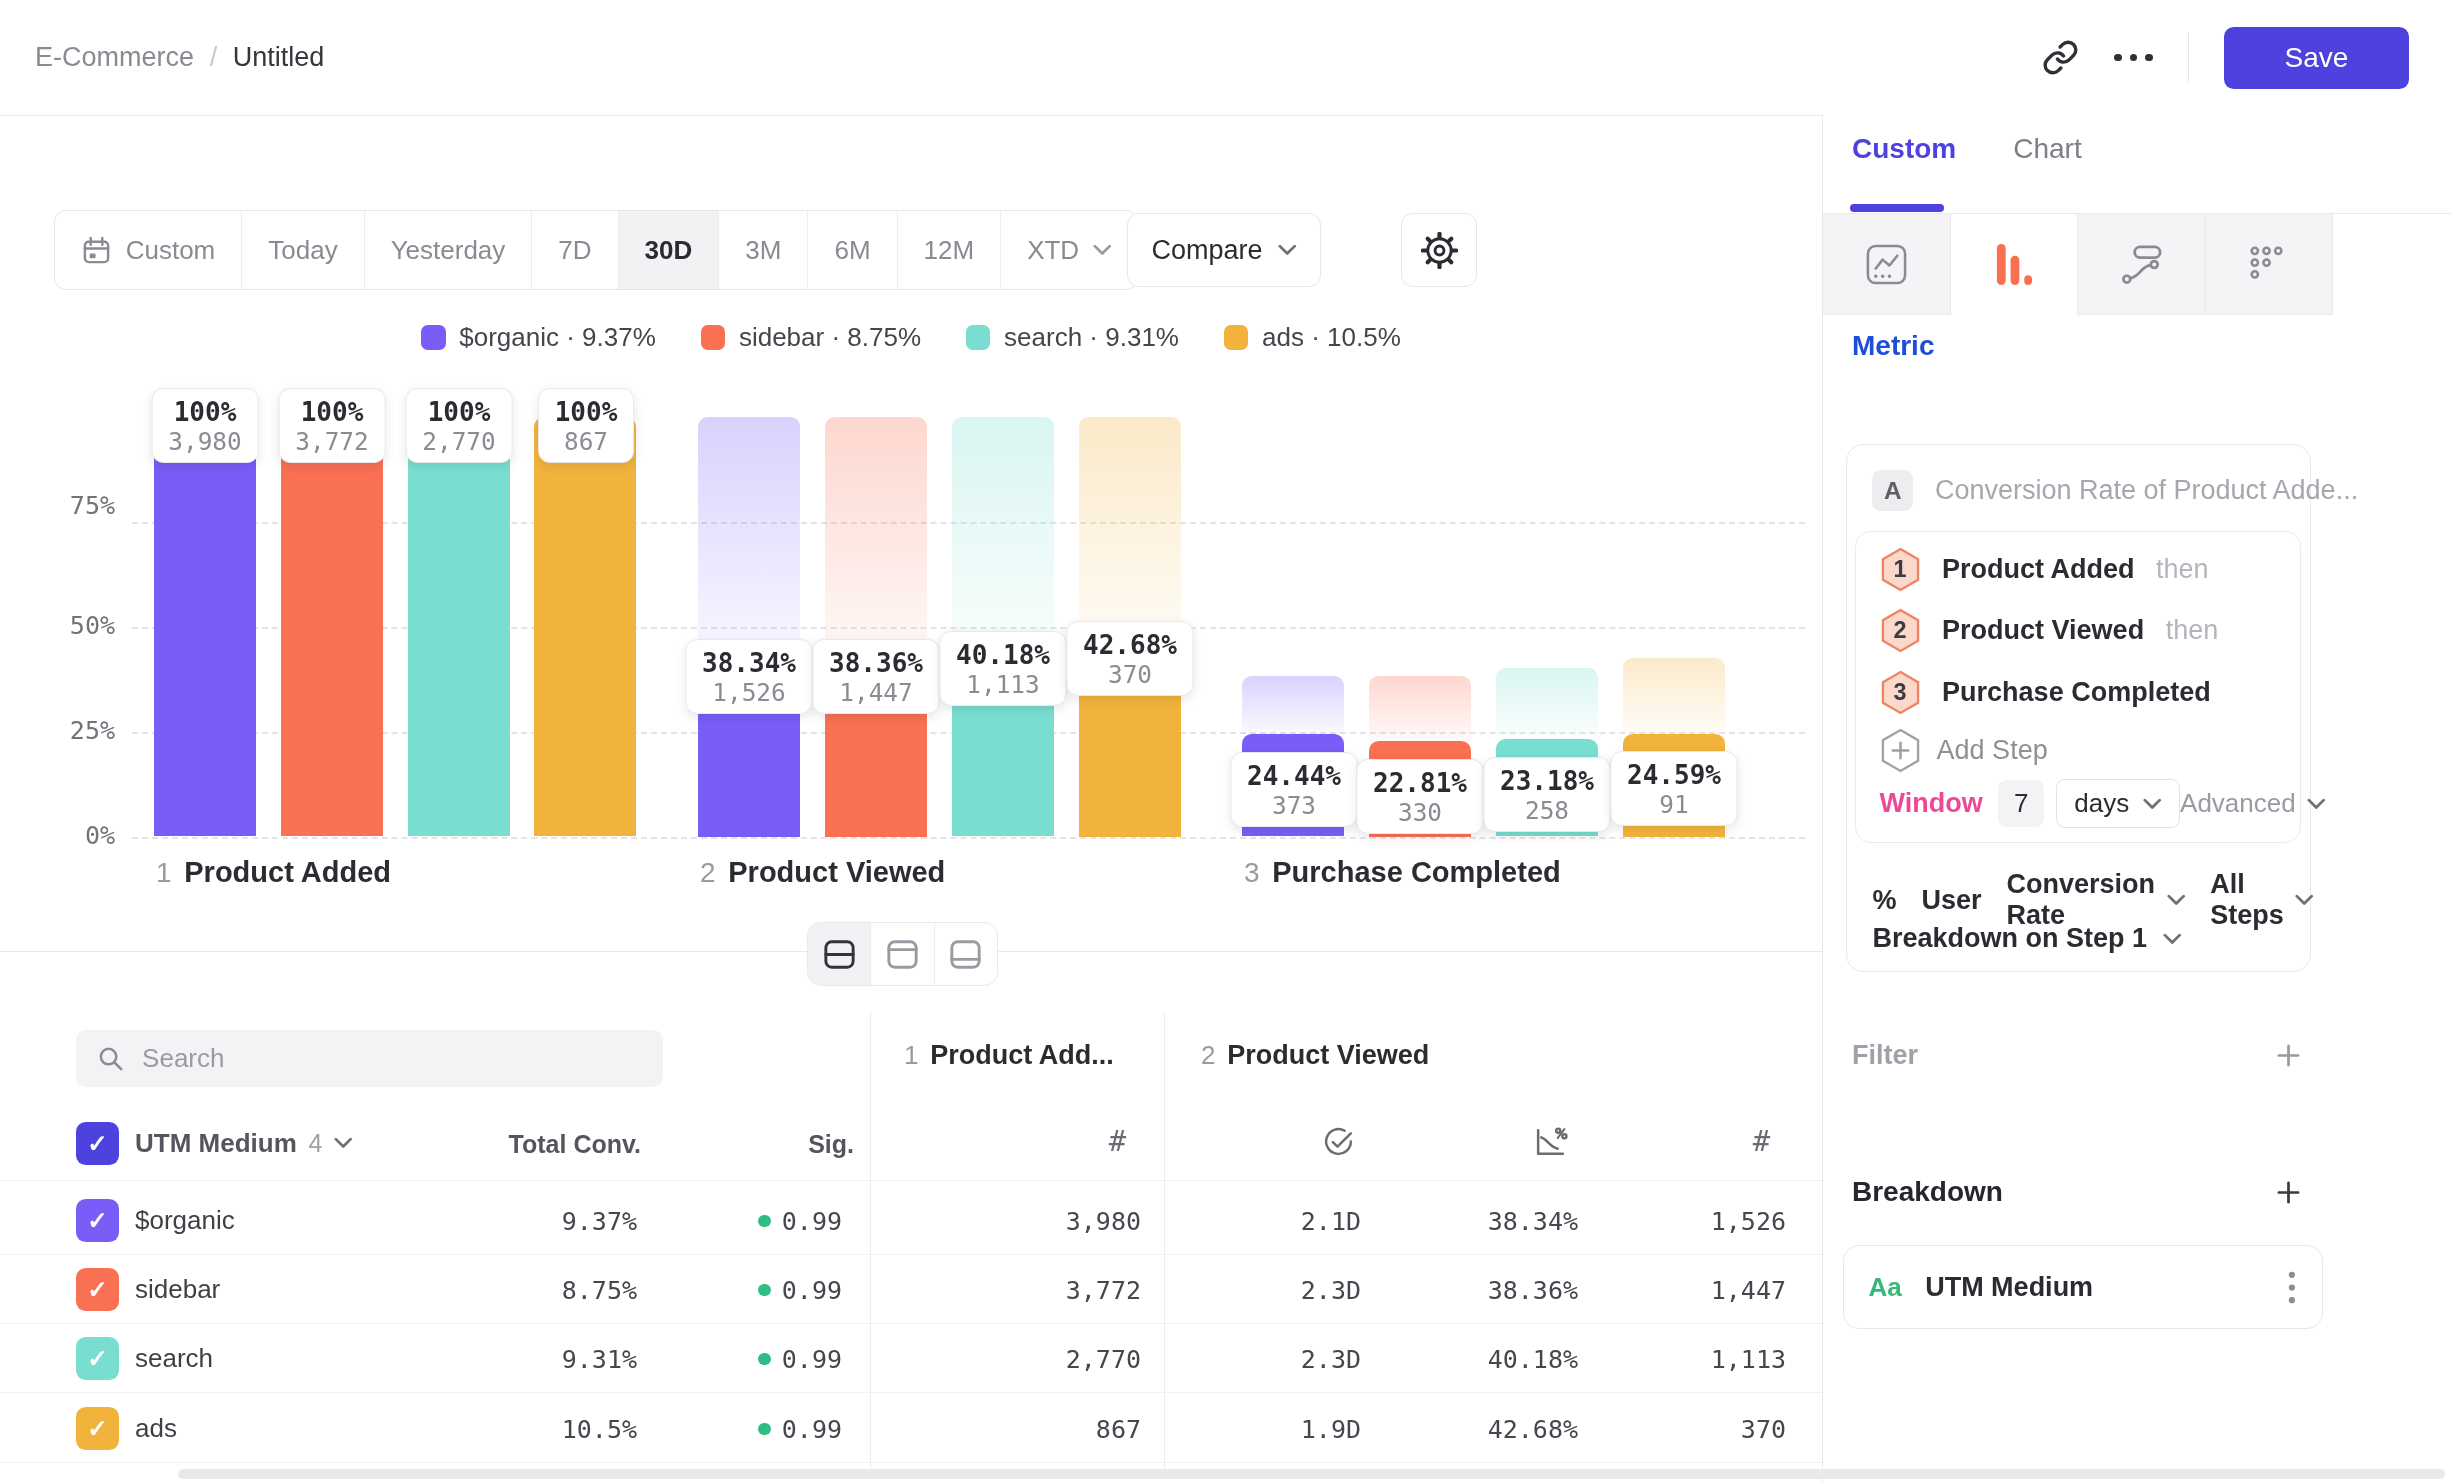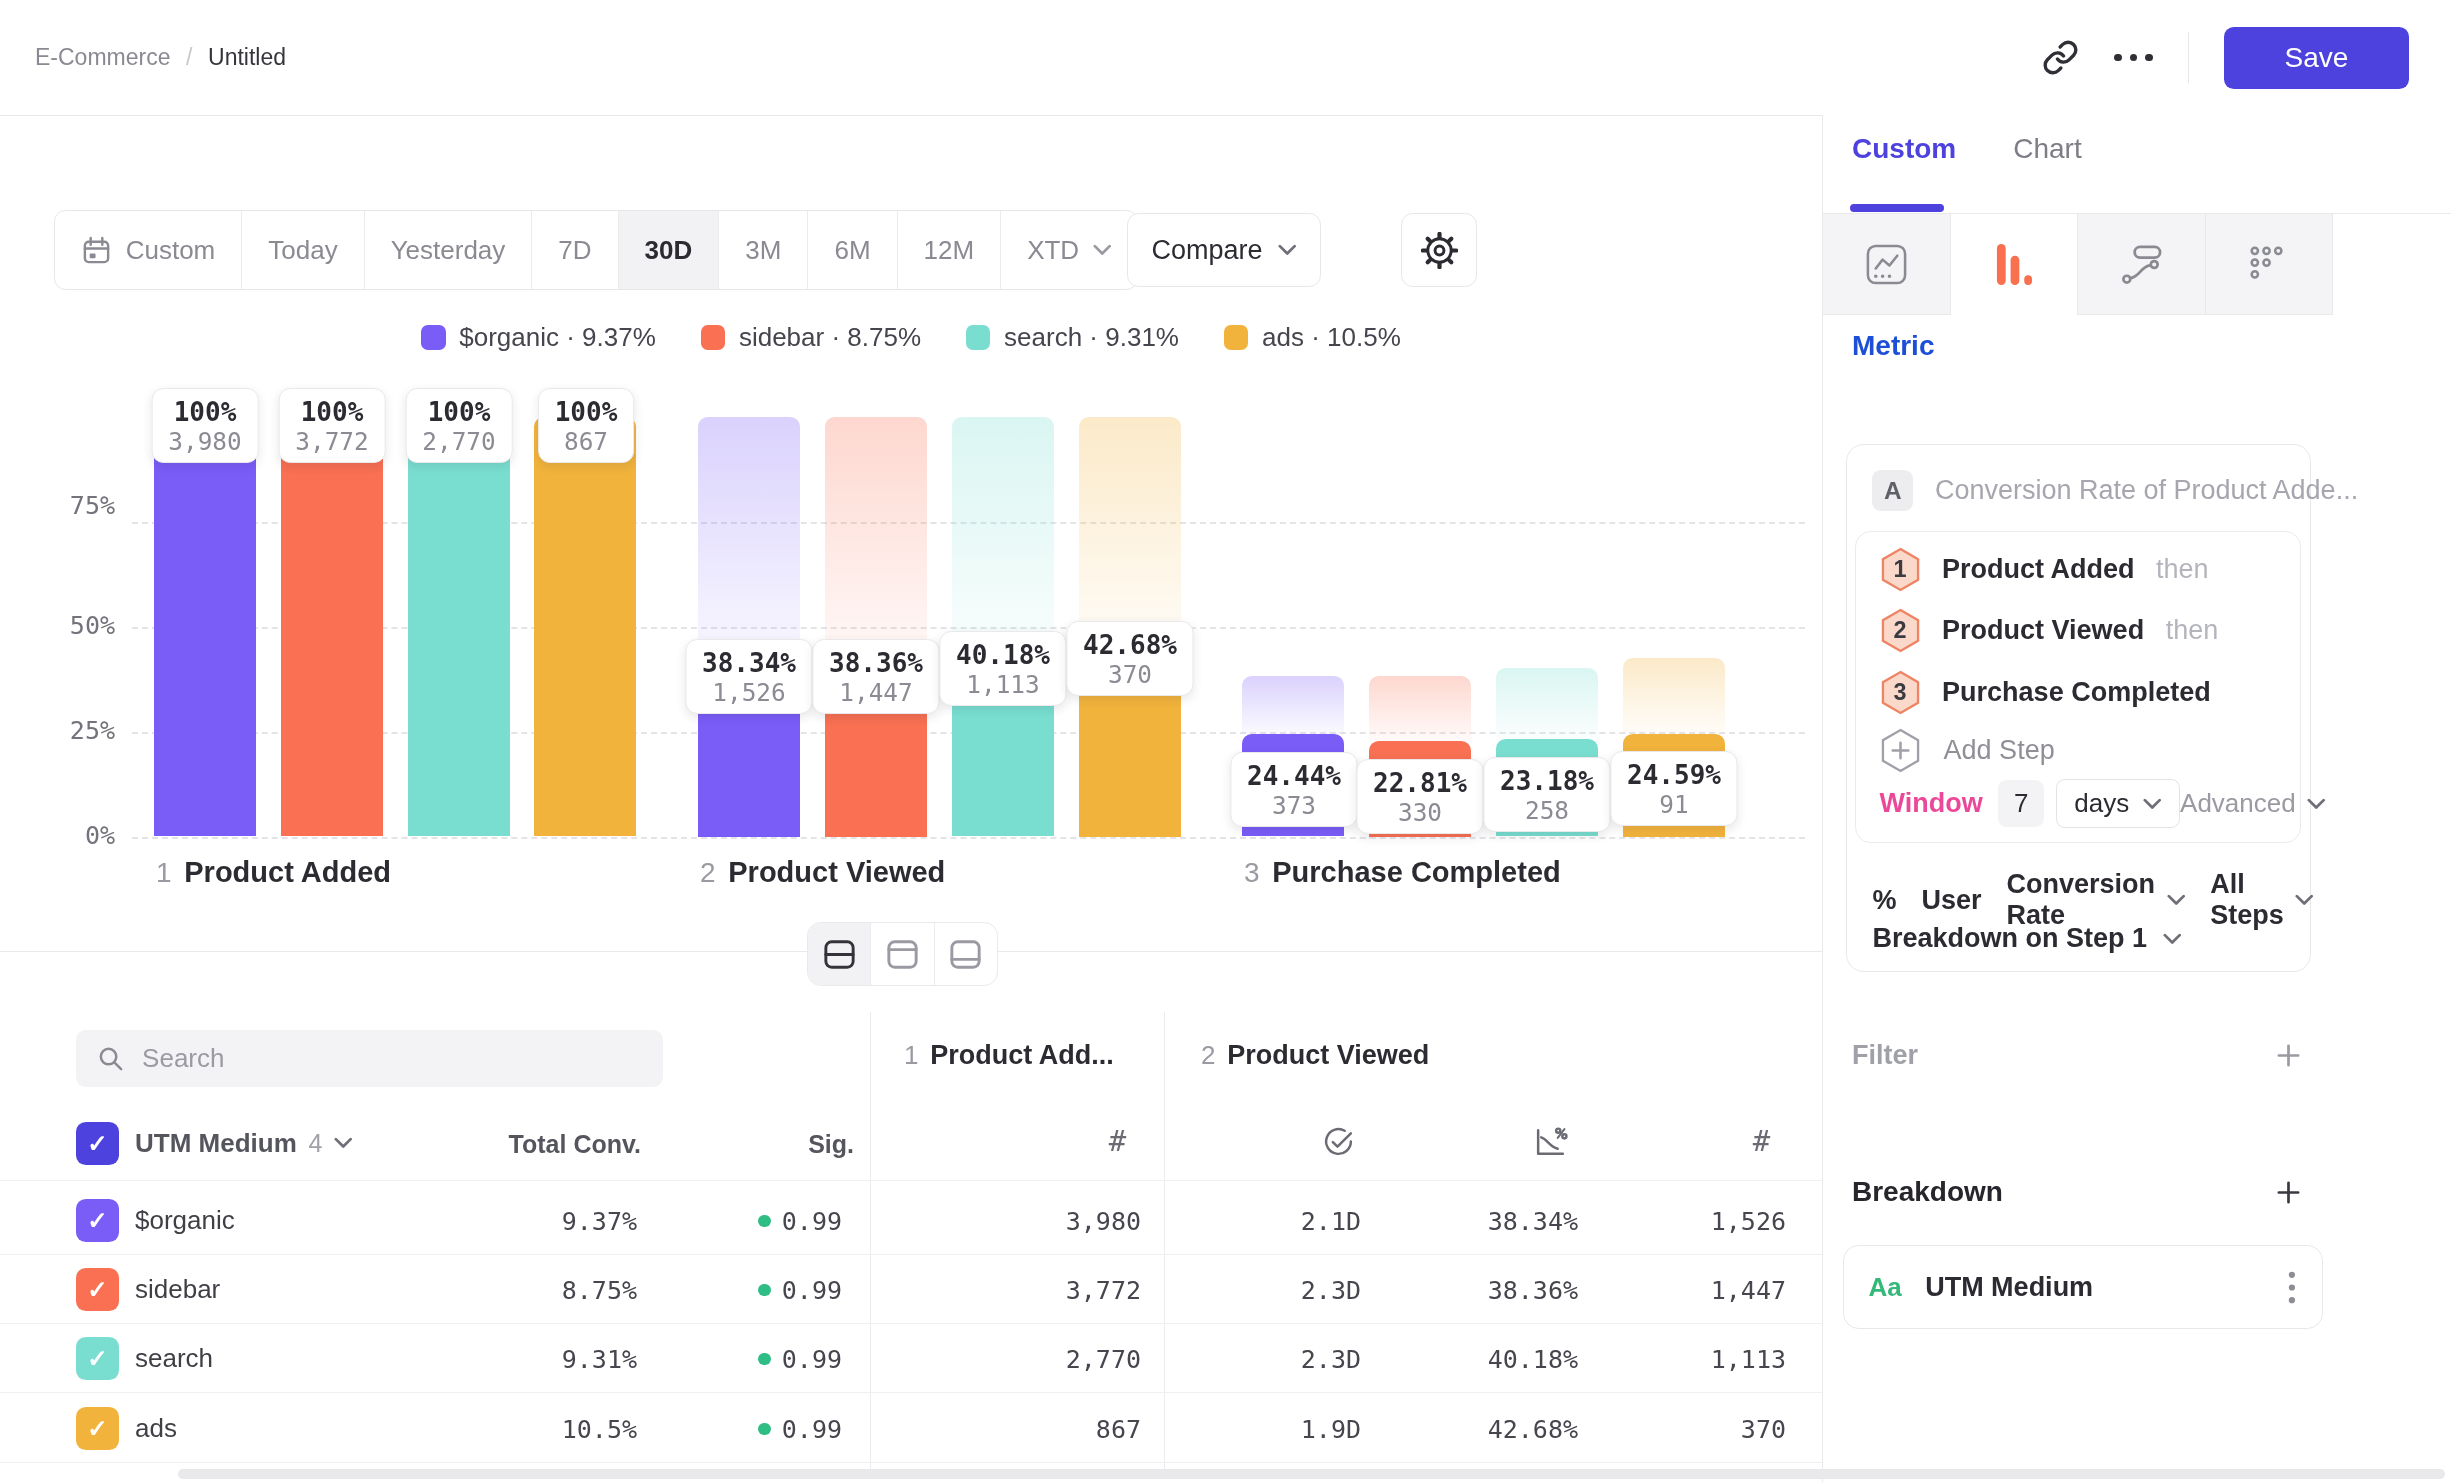--- a/index.html
+++ b/index.html
@@ -2,21 +2,21 @@
 <html style="--accent: #4e42df; --funnel: #f8704e;"><head>
 <meta charset="utf-8">
 <style>
   html,body{margin:0;padding:0;background:#fff;}
   .app{position:relative;width:2452px;height:1482px;background:#fff;overflow:hidden;
        font-family:"Liberation Sans",sans-serif;color:#3a3a42;}
   .mono{font-family:"DejaVu Sans Mono",monospace;}
 
   
   .topbar{position:absolute;left:0;top:0;width:2452px;height:115px;border-bottom:1px solid #e9e9ec;background:#fff;}
-  .breadcrumb{position:absolute;left:35px;top:0;height:115px;display:flex;align-items:center;gap:15.6px;font-size:23px;}
+  .breadcrumb{position:absolute;left:35px;top:0;height:115px;display:flex;align-items:center;gap:15.6px;font-size:27px;}
   .crumb-parent{color:#8a8a92;}
   .crumb-sep{color:#c8c8cd;}
   .crumb-current{color:#35353c;font-weight:500;}
   .top-actions{position:absolute;right:43px;top:0;height:115px;display:flex;align-items:center;gap:35px;}
   .icon-btn{color:#2f2f36;display:flex;align-items:center;justify-content:center;cursor:pointer;}
   .dots{display:flex;gap:7.8px;}
   .dots i{width:7.8px;height:7.8px;border-radius:50%;background:#2f2f36;}
   .vdiv{width:1px;height:51px;background:#e7e7ea;}
   .save-btn{width:185px;height:62px;border-radius:9.8px;background:var(--accent,#4e42df);color:#fff;
             font-size:28px;font-weight:500;display:flex;align-items:center;justify-content:center;cursor:pointer;}
@@ -99,21 +99,21 @@
   .series-row{position:absolute;left:25px;top:25px;display:flex;align-items:center;gap:21.5px;cursor:pointer;}
   .series-badge{width:41px;height:41px;border-radius:8.8px;background:#ededf0;color:#5f5f68;font-weight:700;font-size:24.4px;
                 display:flex;align-items:center;justify-content:center;}
   .series-title{font-size:27px;color:#a6a6ae;white-space:nowrap;}
   .steps-card{position:absolute;left:7.8px;top:86px;width:446px;height:312px;border:1px solid #ebebee;border-radius:15.6px;box-sizing:border-box;}
   .mstep{position:absolute;left:23.4px;height:55px;display:flex;align-items:center;gap:21.5px;cursor:pointer;}
   .hexwrap{position:relative;width:41px;height:45px;flex:0 0 auto;}
   .hexnum{position:absolute;inset:0;display:flex;align-items:center;justify-content:center;font-size:23.4px;font-weight:700;color:#3b3b42;}
   .mstep-name{font-size:27px;font-weight:700;color:#2b2b31;white-space:nowrap;}
   .mstep-then{font-size:27px;color:#b4b4bc;}
-  .addstep{position:absolute;left:23.4px;top:193px;height:51px;display:flex;align-items:center;gap:23px;color:#8f8f97;
+  .addstep{position:absolute;left:23.4px;top:193px;height:51px;display:flex;align-items:center;gap:16px;color:#8f8f97;
            font-size:27px;font-weight:500;cursor:pointer;}
   .winrow{position:absolute;left:23.4px;top:246px;right:19.5px;height:51px;display:flex;align-items:center;}
   .win-label{font-size:27px;font-weight:600;color:#ec4899;margin-right:15.6px;}
   .win-input{width:82px;height:47px;background:#f3f3f5;border-radius:8.8px;padding:0 15.6px;display:flex;align-items:center;
              font-size:26px;color:#2b2b31;cursor:text;}
   .win-unit{margin-left:11.7px;height:47px;border:1px solid #e3e3e7;border-radius:8.8px;padding:0 17.6px;display:flex;
             align-items:center;gap:13.7px;font-size:26px;font-weight:500;color:#2b2b31;cursor:pointer;}
   .win-adv{margin-left:auto;display:flex;align-items:center;gap:11.7px;color:#9a9aa2;font-size:26px;cursor:pointer;}
   .measure-row{position:absolute;left:25px;top:424px;display:flex;align-items:center;gap:25px;
                font-size:27px;font-weight:600;color:#2b2b31;}

